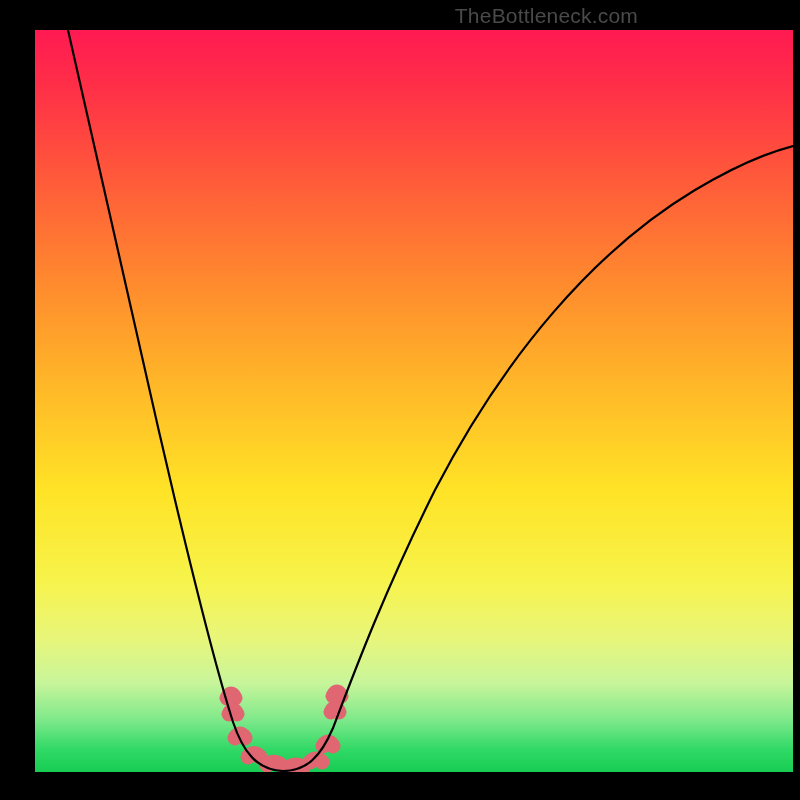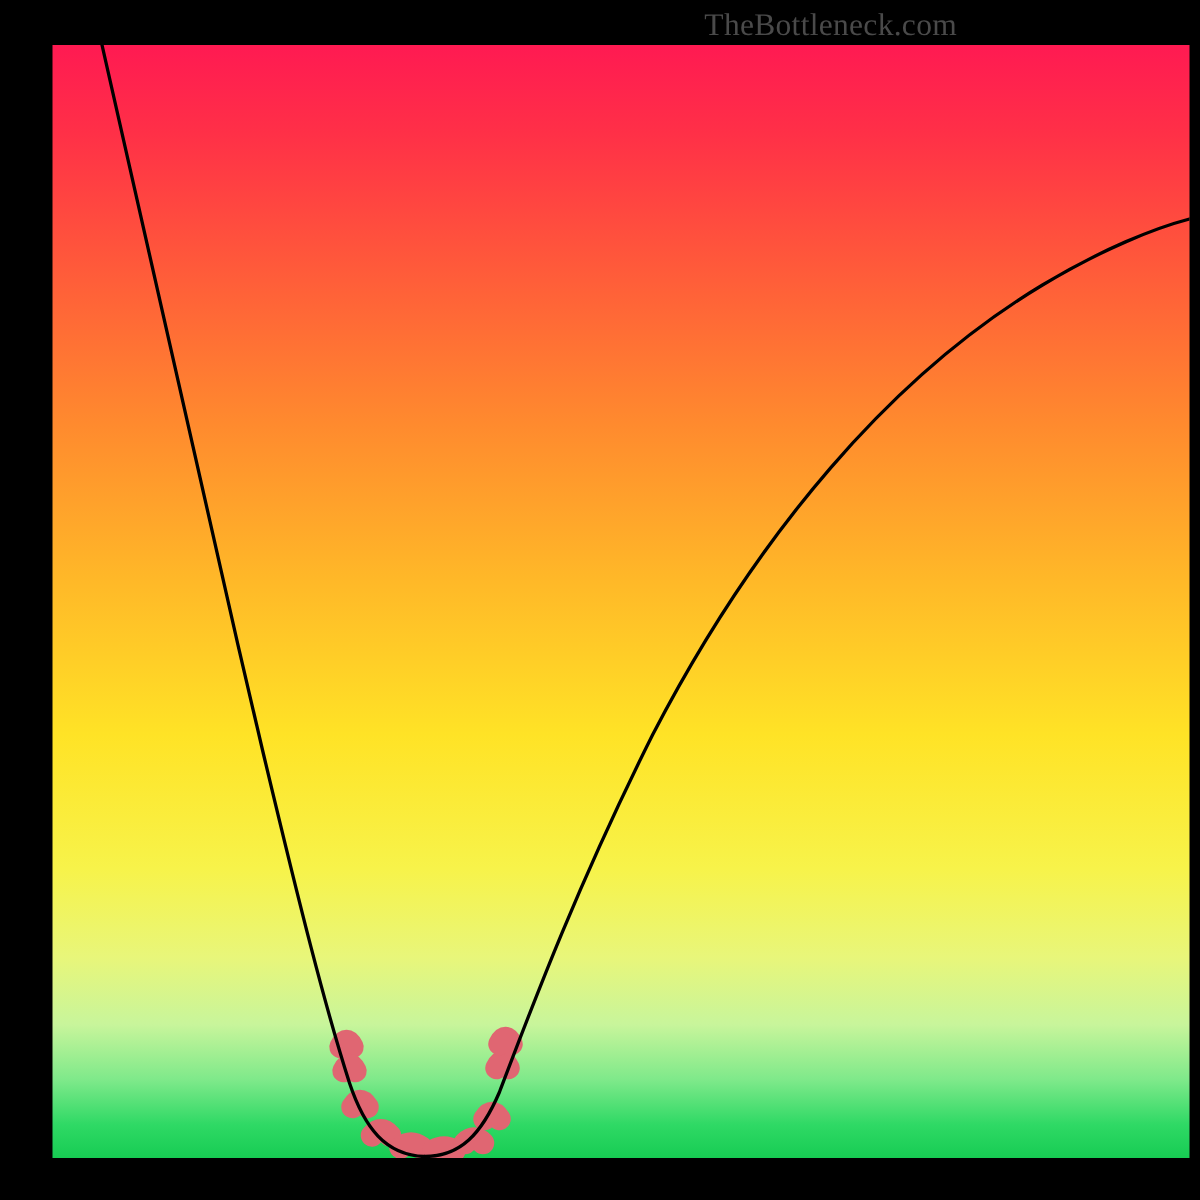--- a/index.html
+++ b/index.html
@@ -11,21 +11,20 @@
     background: #000;
     font-family: Arial, Helvetica, sans-serif;
   }
   .frame {
     position: absolute;
     left: 0;
     top: 0;
     width: 648px;
     height: 800px;
     background: #000;
-    font-family: Liberation Serif, serif;
   }
   .plot {
     position: absolute;
     left: 35px;
     top: 30px;
     width: 758px;
     height: 742px;
     
     background: linear-gradient(
       to bottom,

